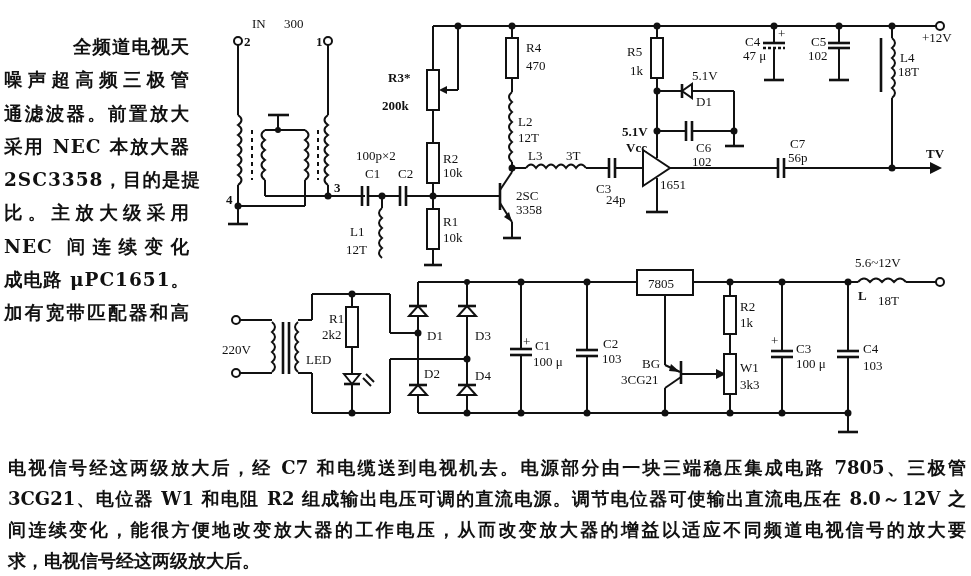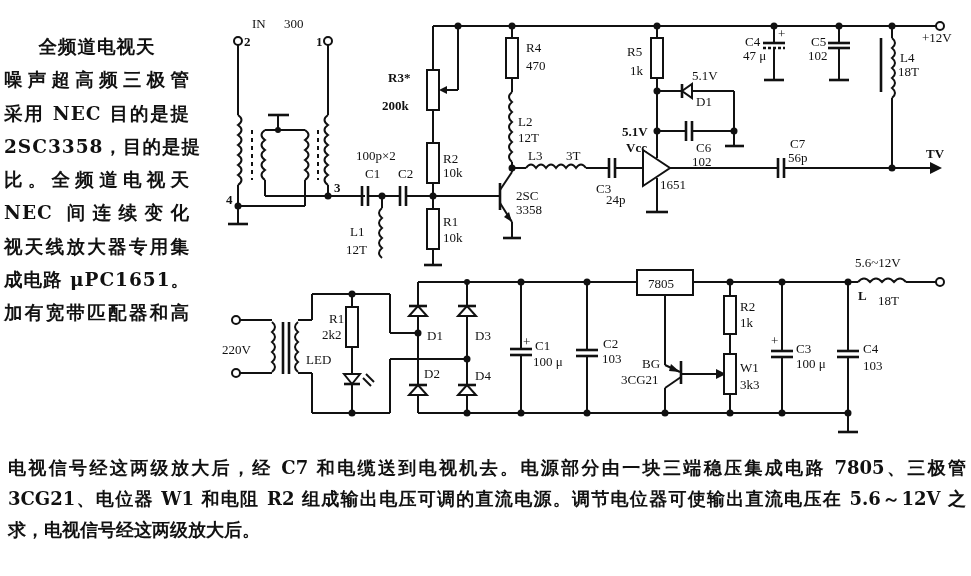--- a/index.html
+++ b/index.html
@@ -1,50 +1,51 @@
 <!DOCTYPE html>
 <html><head>
 <meta charset="utf-8">
 <style>
   html,body{margin:0;padding:0;background:#fff;}
   body{width:971px;height:576px;position:relative;overflow:hidden;font-family:"DejaVu Serif","Liberation Serif",serif;color:#111;}
   .side{position:absolute;left:4px;top:30px;width:186px;}
   .side .ln{height:33.3px;line-height:33px;font-size:18.5px;white-space:nowrap;letter-spacing:1px;font-weight:bold;}
-  .side .ln.r{text-align:center;}
+  .side .ln.r{text-align:right;}
   .side .ln.j{text-align:justify;text-align-last:justify;}
   .bottom{position:absolute;left:8px;top:452px;width:958px;}
   .bottom .ln{height:31px;line-height:31px;font-size:18px;white-space:nowrap;font-weight:bold;}
   .bottom .ln.j{text-align:justify;text-align-last:justify;}
   svg{position:absolute;left:0;top:0;}
   svg text{font-family:"Liberation Serif","DejaVu Serif",serif;fill:#111;}
   .w{stroke:#111;stroke-width:2;fill:none;}
   .wt{stroke:#111;stroke-width:2.6;fill:none;}
   .dot{fill:#111;}
   .box{stroke:#111;stroke-width:2;fill:#fff;}
   .lbl{font-size:13px;}
   .lblb{font-size:13px;font-weight:bold;}
 </style>
 </head>
 <body>
 
 <div class="side">
   <div class="ln r">全频道电视天</div>
   <div class="ln j">噪声超高频三极管</div>
-  <div class="ln j">采用 NEC 目的是提</div>
+  <div class="ln j">通滤波器。前置放大</div>
+  <div class="ln j">采用 NEC 本放大器</div>
   <div class="ln j">2SC3358，目的是提</div>
-  <div class="ln j">比。全频道电视天</div>
+  <div class="ln j">比。主放大级采用</div>
   <div class="ln j">NEC 间连续变化</div>
-  <div class="ln j">视天线放大器专用集</div>
   <div class="ln j">成电路 μPC1651。</div>
   <div class="ln j">加有宽带匹配器和高</div>
 </div>
 
 <div class="bottom">
   <div class="ln j">电视信号经这两级放大后，经 C7 和电缆送到电视机去。电源部分由一块三端稳压集成电路 7805、三极管</div>
-  <div class="ln j">3CG21、电位器 W1 和电阻 R2 组成输出电压可调的直流电源。调节电位器可使输出直流电压在 5.6～12V 之</div>
+  <div class="ln j">3CG21、电位器 W1 和电阻 R2 组成输出电压可调的直流电源。调节电位器可使输出直流电压在 8.0～12V 之</div>
+  <div class="ln j">间连续变化，能很方便地改变放大器的工作电压，从而改变放大器的增益以适应不同频道电视信号的放大要</div>
   <div class="ln">求，电视信号经这两级放大后。</div>
 </div>
 
 <svg width="971" height="450" viewBox="0 0 971 450">
 
   <g>
 
     <text class="lbl" x="252" y="28">IN</text>
     <text class="lbl" x="284" y="28">300</text>
     <circle cx="238" cy="41" r="4" class="w"></circle>

